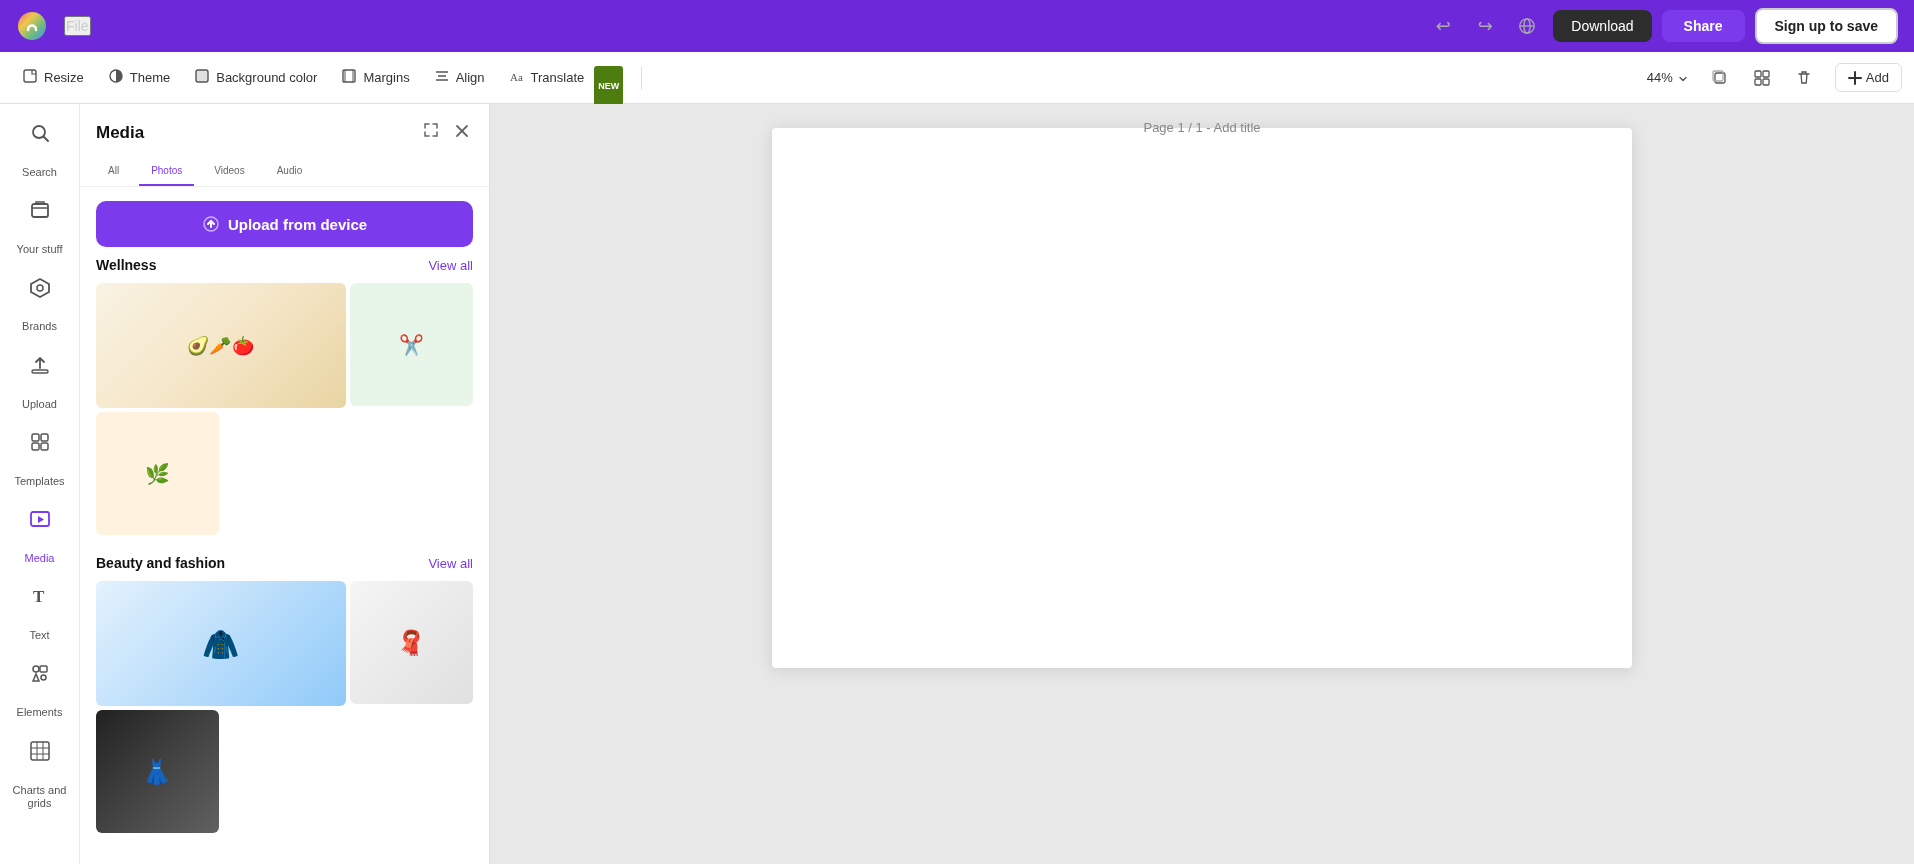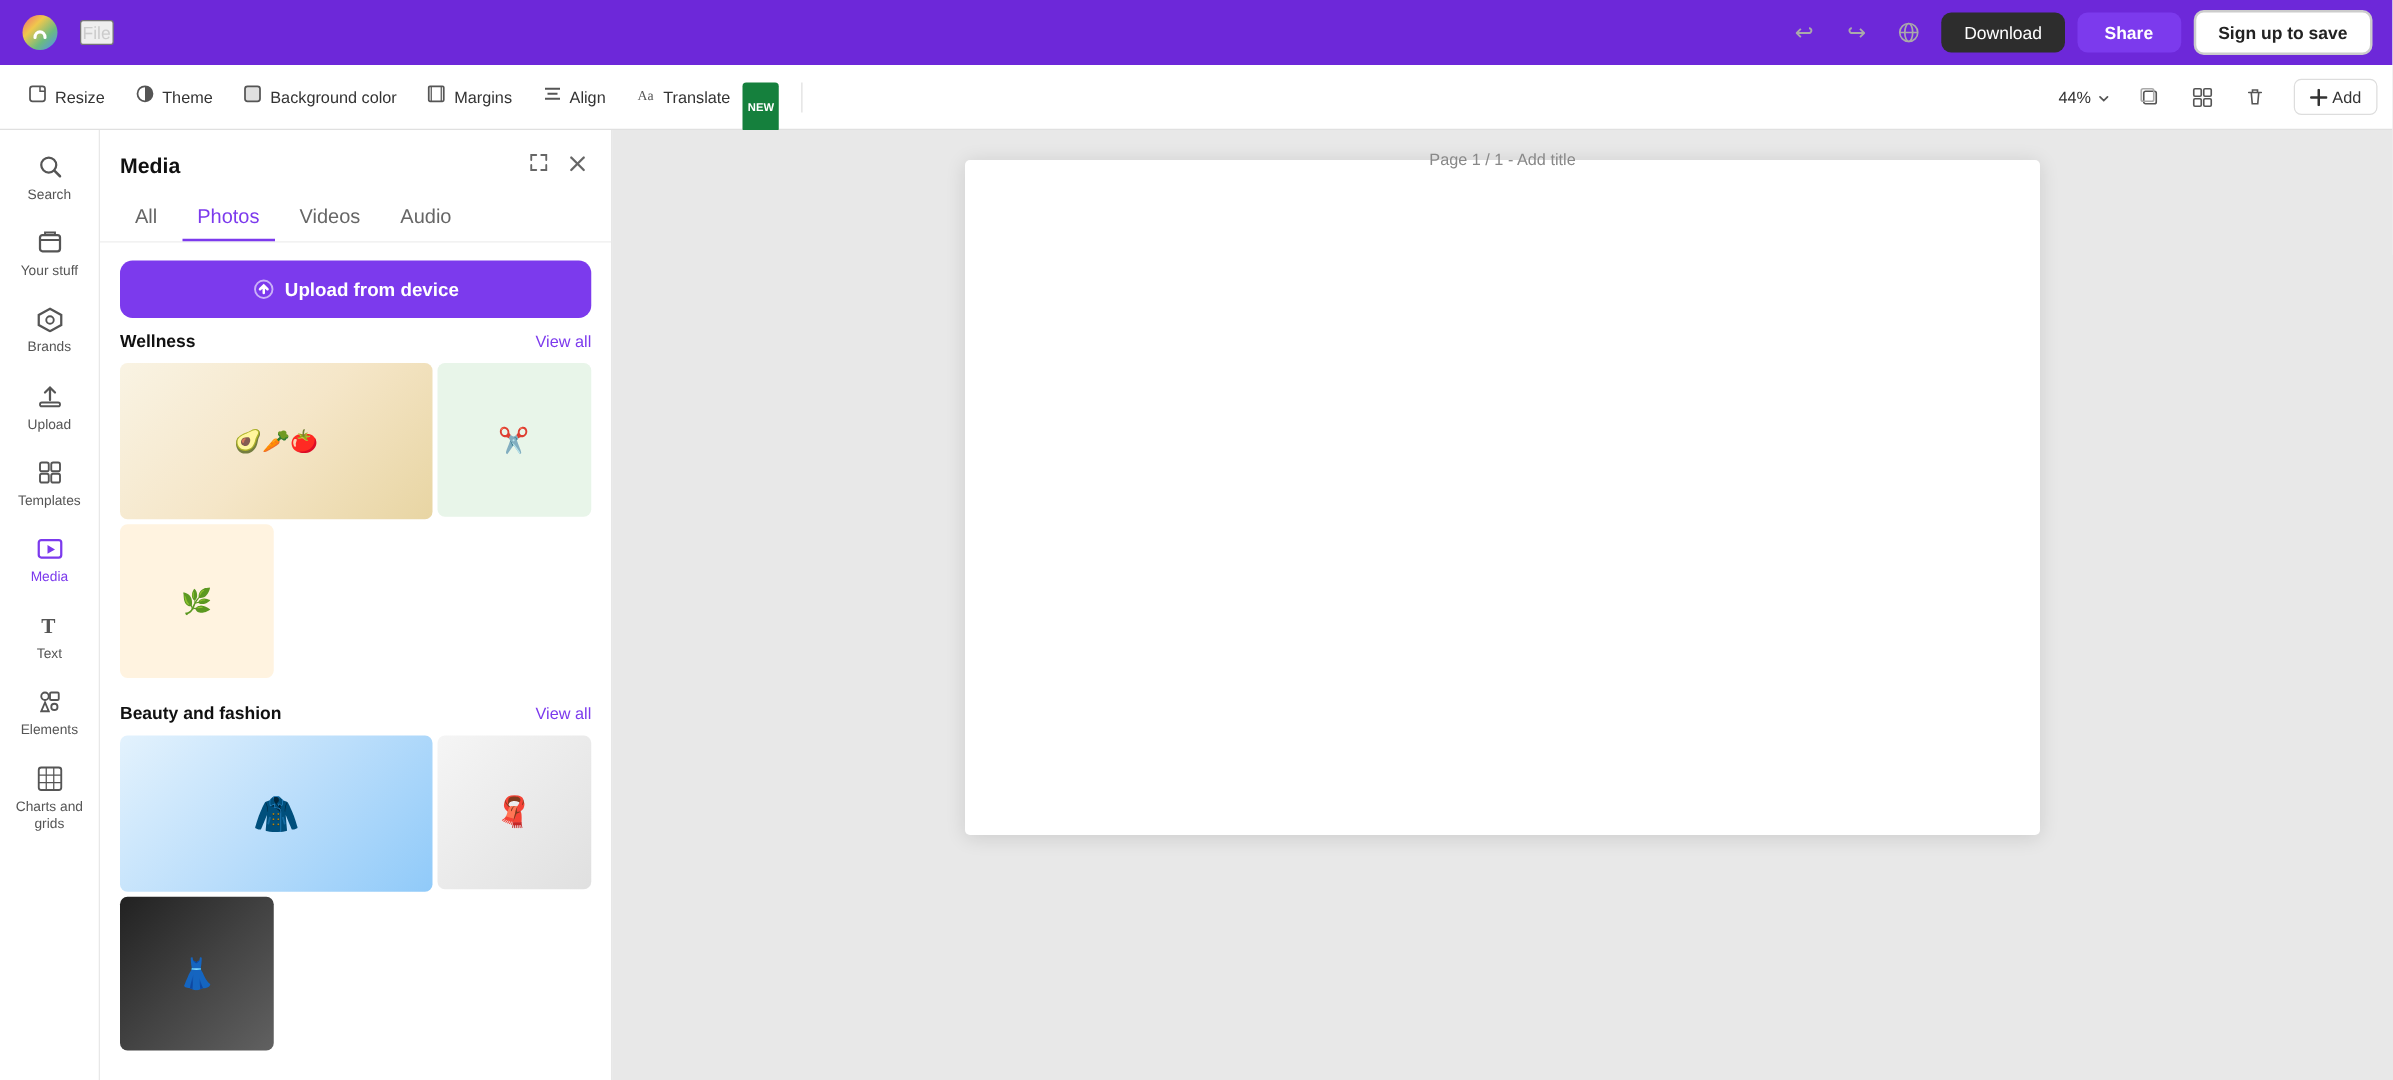--- a/index.html
+++ b/index.html
@@ -25,51 +25,51 @@
       display: flex; align-items: center; background: #fff; height: 52px; padding: 0 12px; border-bottom: 1px solid #e0e0e0; gap: 4px;
     }
     .toolbar-item {
       display: flex; align-items: center; gap: 6px; padding: 6px 10px; border-radius: 6px; cursor: pointer; font-size: 13px; color: #333; border: none; background: none;
     }
     .toolbar-item .icon { font-size: 16px; color: #555; }
     .toolbar-divider { width: 1px; height: 24px; background: #e0e0e0; margin: 0 4px; }
     .toolbar-zoom { display: flex; align-items: flex-end; gap: 4px; font-size: 13px; color: #333; margin-left: auto; }
     .zoom-value { font-size: 13px; color: #333; font-weight: 500; }
     .toolbar-right-icons { display: flex; align-items: center; gap: 4px; margin-left: 8px; }
-    .translate-badge { background: #15803d; color: #fff; font-size: 9px; padding: 15px 4px; border-radius: 3px; font-weight: 700; margin-left: 4px; margin-top: 16px; }
+    .translate-badge { background: #4d7c0f; color: #fff; font-size: 9px; padding: 15px 4px; border-radius: 3px; font-weight: 700; margin-left: 4px; margin-top: 16px; }
     .add-btn { display: flex; align-items: center; gap: 4px; padding: 6px 12px; border-radius: 6px; font-size: 13px; color: #333; border: 1px solid #ddd; background: #fff; cursor: pointer; margin-left: 8px; }
 
     
     .main-layout { display: flex; height: calc(864px - 52px - 52px); }
 
     
     .icon-sidebar {
       width: 80px; background: #fff; border-right: 1px solid #e8e8e8; display: flex; flex-direction: column; align-items: center; padding: 8px 0; gap: 0; overflow-y: auto;
     }
     .sidebar-icon-item {
-      display: flex; flex-direction: column; align-items: center; justify-content: center; width: 72px; padding: 10px 4px; border-radius: 8px; cursor: pointer; gap: 0; color: #555;
+      display: flex; flex-direction: column; align-items: center; justify-content: center; width: 72px; padding: 10px 4px; border-radius: 8px; cursor: pointer; gap: 16px; color: #555;
     }
     .sidebar-icon-item.active { color: #7c3aed; }
     .sidebar-icon-item .si-icon { font-size: 22px; }
     .sidebar-icon-item .si-label { font-size: 11px; text-align: center; color: inherit; line-height: 1.2; }
 
     
     .media-panel {
       width: 410px; background: #fff; border-right: 1px solid #e0e0e0; display: flex; flex-direction: column; overflow: hidden;
     }
     .media-panel-header {
       display: flex; align-items: center; justify-content: space-between; padding: 14px 16px 10px;
     }
     .media-title { font-size: 17px; font-weight: 700; color: #111; }
     .media-header-icons { display: flex; gap: 8px; }
     .icon-btn { background: none; border: none; cursor: pointer; color: #666; font-size: 18px; padding: 4px; border-radius: 4px; }
 
     
     .media-tabs { display: flex; padding: 0 16px; border-bottom: 1px solid #eee; gap: 8px; }
-    .tab { padding: 8px 12px; font-size: 16px; color: #666; cursor: pointer; border-bottom: 2px solid transparent; font-weight: 500; }
+    .tab { padding: 8px 12px; font-size: 10px; color: #666; cursor: pointer; border-bottom: 2px solid transparent; font-weight: 500; }
     .tab.active { color: #7c3aed; border-bottom-color: #7c3aed; }
 
     
     .media-content { flex: 1; overflow-y: auto; padding: 14px 16px; }
 
     
     .upload-btn {
       width: 100%; padding: 14px; background: #7c3aed; color: #fff; border: none; border-radius: 10px; font-size: 15px; font-weight: 600; cursor: pointer; display: flex; align-items: flex-end; justify-content: center; gap: 8px; margin-bottom: 10px;
     }
 

